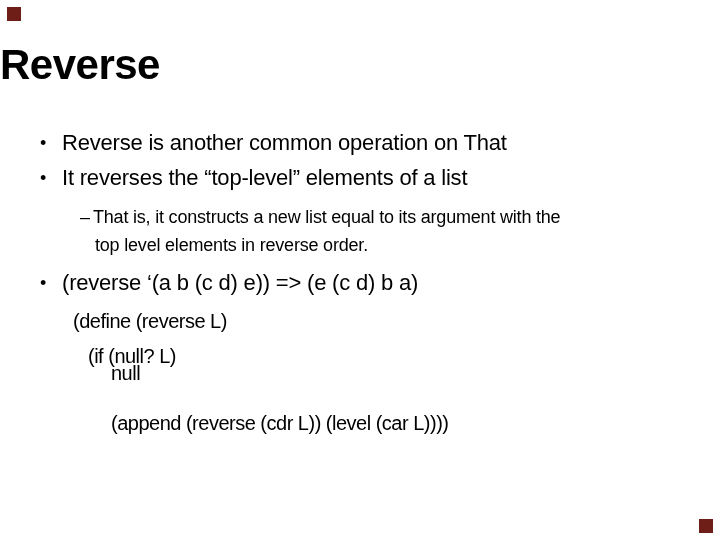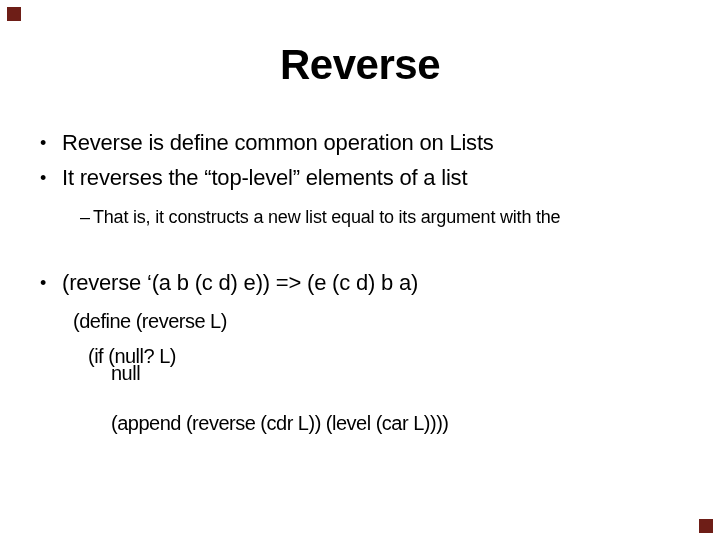--- a/index.html
+++ b/index.html
@@ -24,21 +24,20 @@
   }
   .corner.tl { left: 7px; top: 7px; }
   .corner.br { left: 699px; top: 519px; }
 
   .title {
     position: absolute;
     top: 44px;
     left: 0;
     width: 720px;
     margin: 0;
-    text-align: center;
     font-size: 42px;
     font-weight: bold;
     letter-spacing: -0.5px;
     line-height: 1;
     color: #000000;
   }
 
   .bullet-row {
     position: absolute;
     left: 40px;
@@ -100,33 +99,34 @@
 
 <div class="slide">
 
   <div class="corner tl"></div>
   <div class="corner br"></div>
 
   <h1 class="title">Reverse</h1>
 
   <div class="bullet-row b1">
     <span class="marker">•</span>
-    <span class="btext">Reverse is define common operation on Lists</span>
+    <span class="btext">Reverse is another common operation on That</span>
   </div>
 
   <div class="bullet-row b2">
     <span class="marker">•</span>
     <span class="btext">It reverses the “top-level” elements of a list</span>
   </div>
 
   <div class="sub-bullet">
     <div class="sub-line1">
       <span class="marker">–</span>
       <span class="stext">That is, it constructs a new list equal to its argument with the</span>
     </div>
+    <div class="sub-line2">top level elements in reverse order.</div>
   </div>
 
   <div class="bullet-row b3">
     <span class="marker">•</span>
     <span class="btext">(reverse ‘(a b (c d) e)) =&gt; (e (c d) b a)</span>
   </div>
 
   <div class="code-line code-2">(if (null? L)</div>
   <div class="code-line code-1">(define (reverse L)</div>
   <div class="code-line code-3">null</div>

